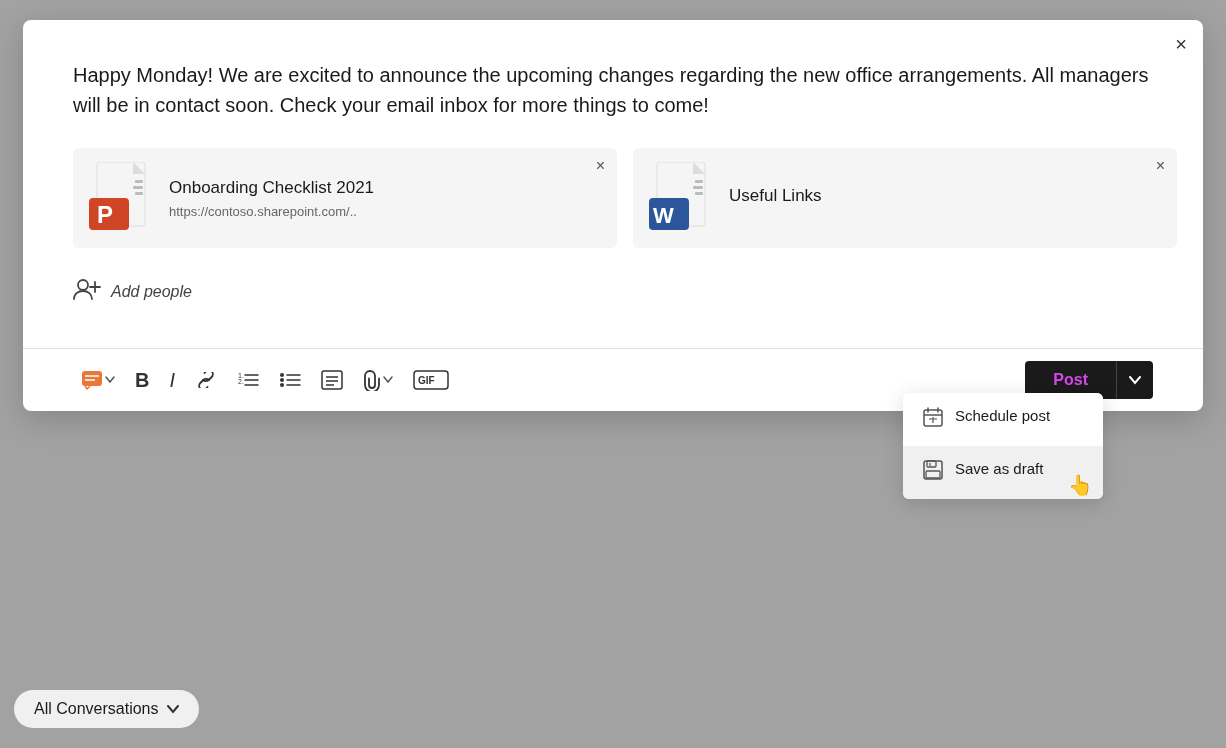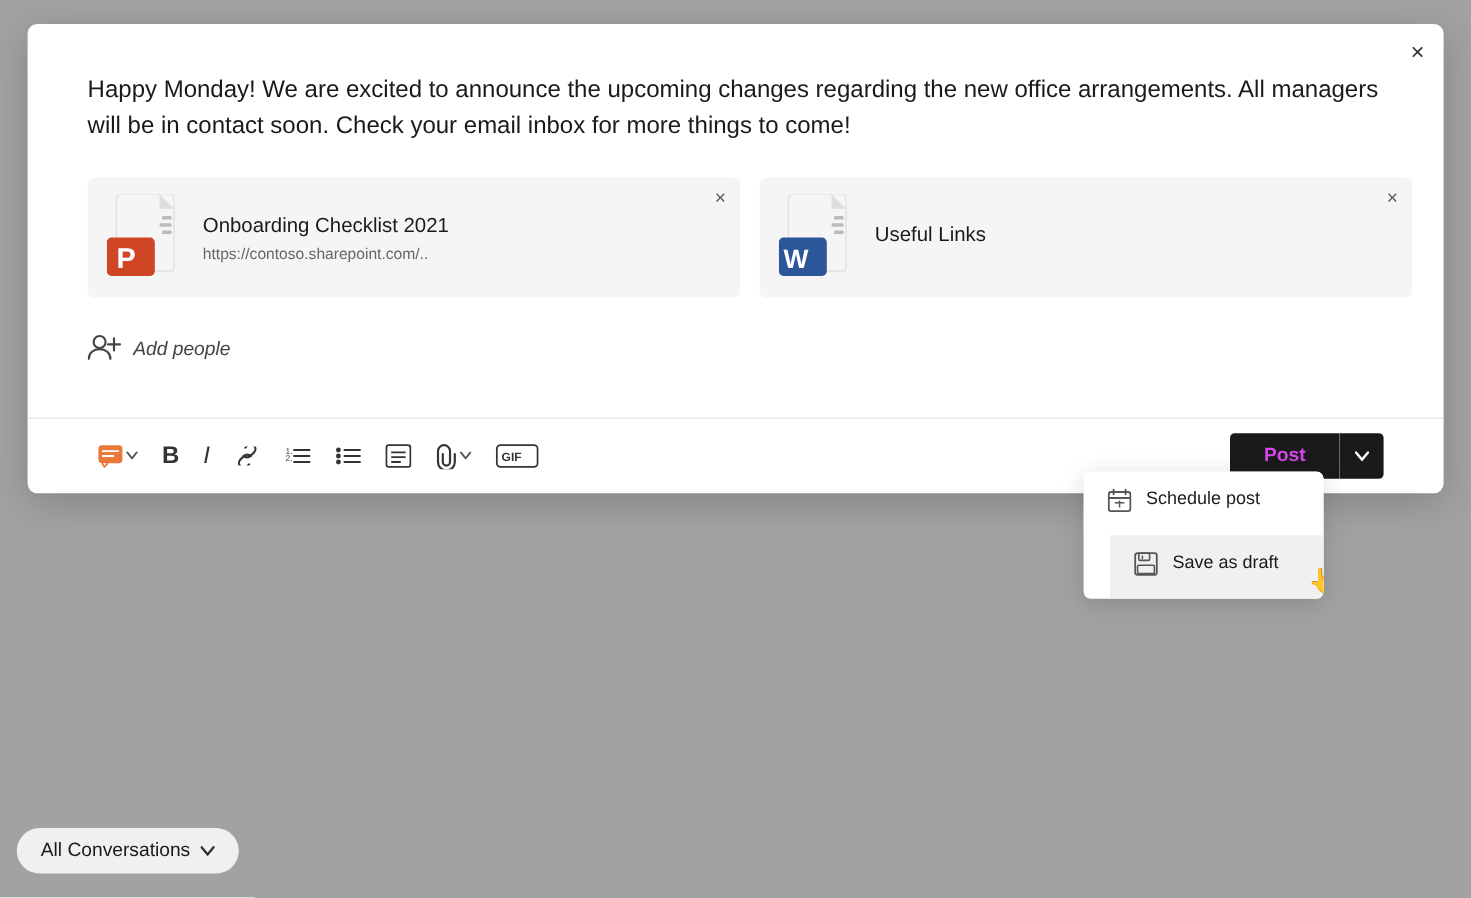--- a/index.html
+++ b/index.html
@@ -207,21 +207,20 @@
       color: #1a1a1a;
       cursor: pointer;
       background: #fff;
       border: none;
       width: 100%;
       text-align: left;
     }
 
     .dropdown-item.active {
       background: #f0f0f0;
-      margin-left: 22px;
     }
 
     .dropdown-icon {
       font-size: 18px;
       color: #555;
     }
 
     
     .bottom-bar {
       position: absolute;

